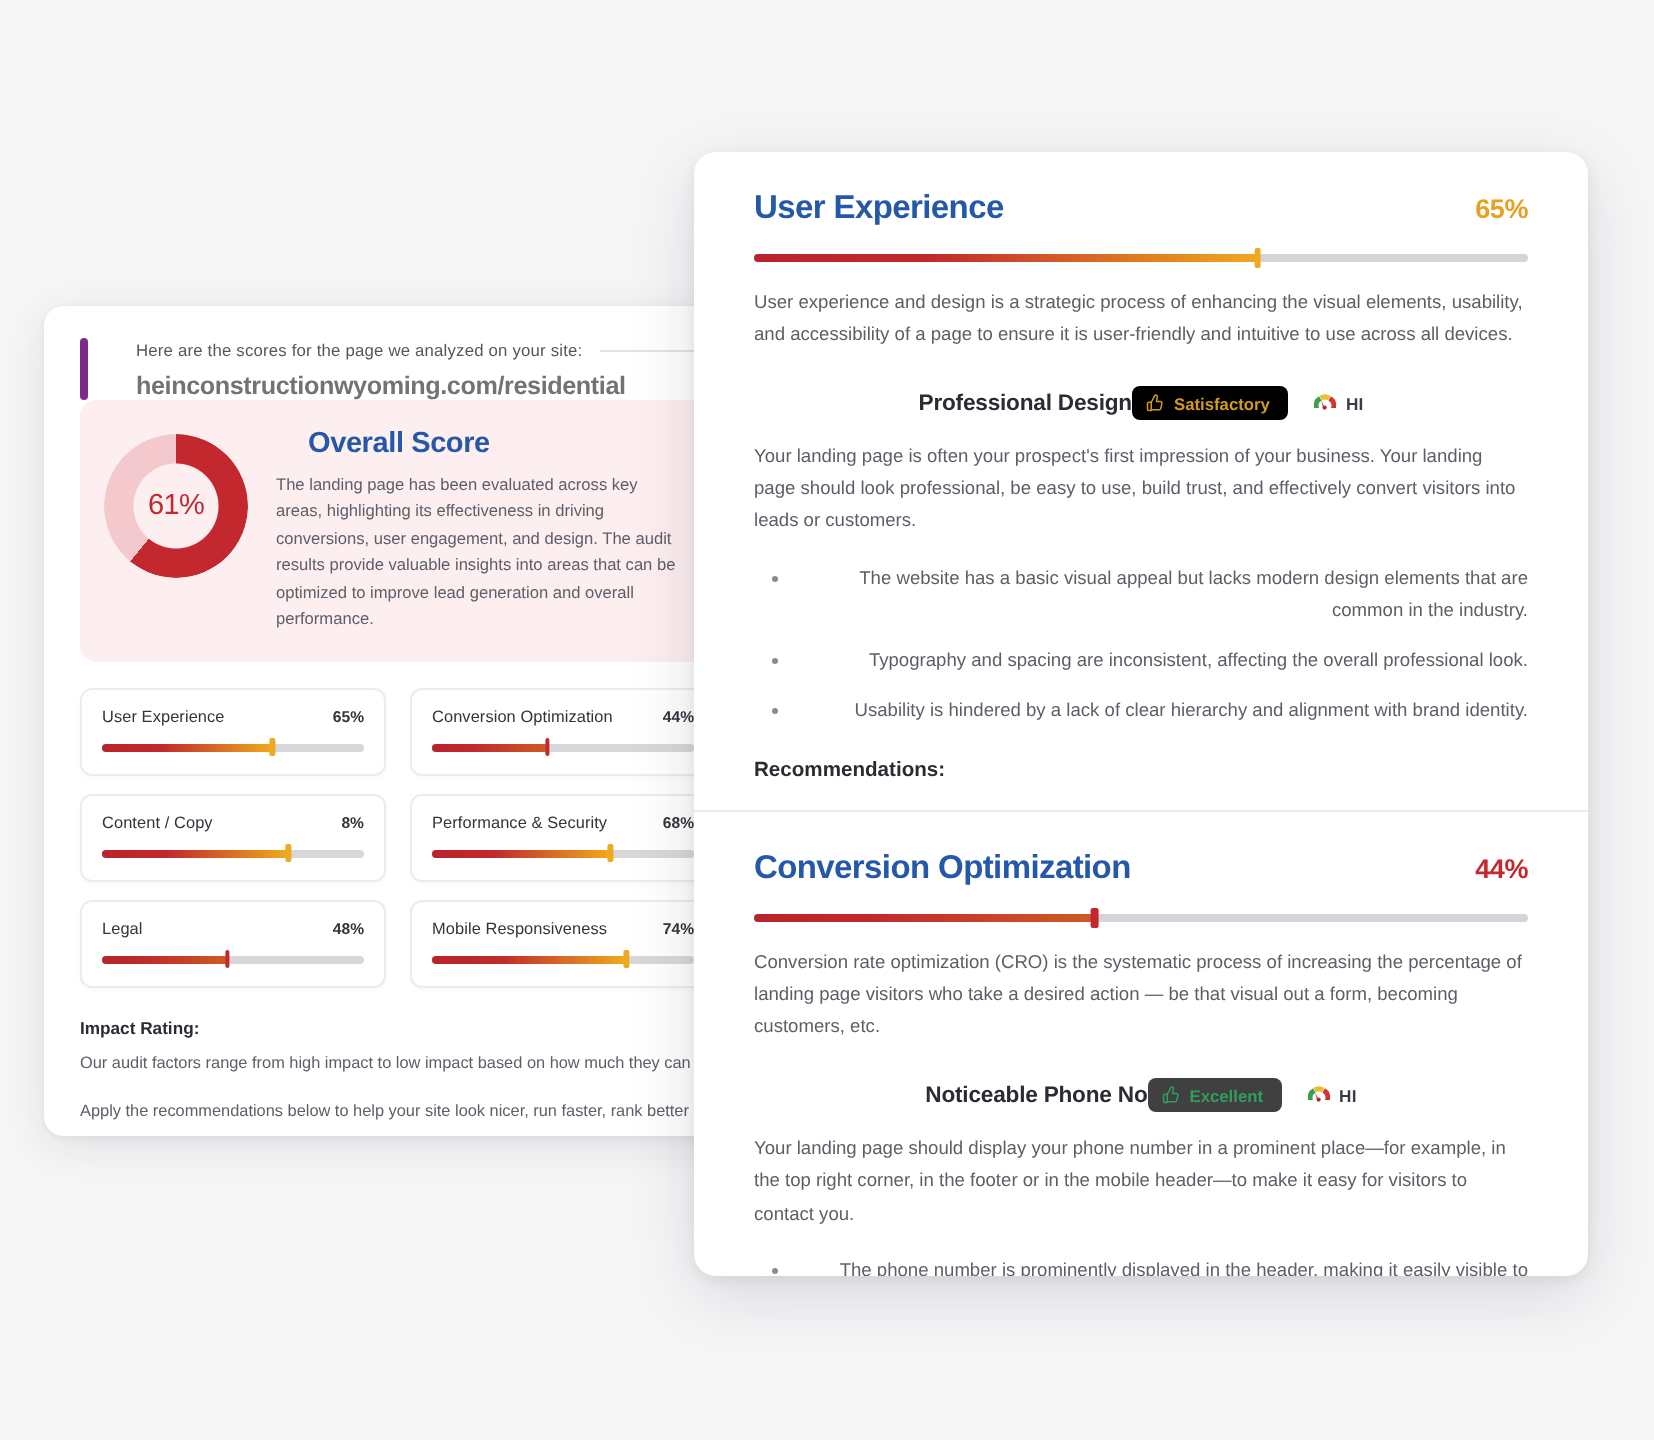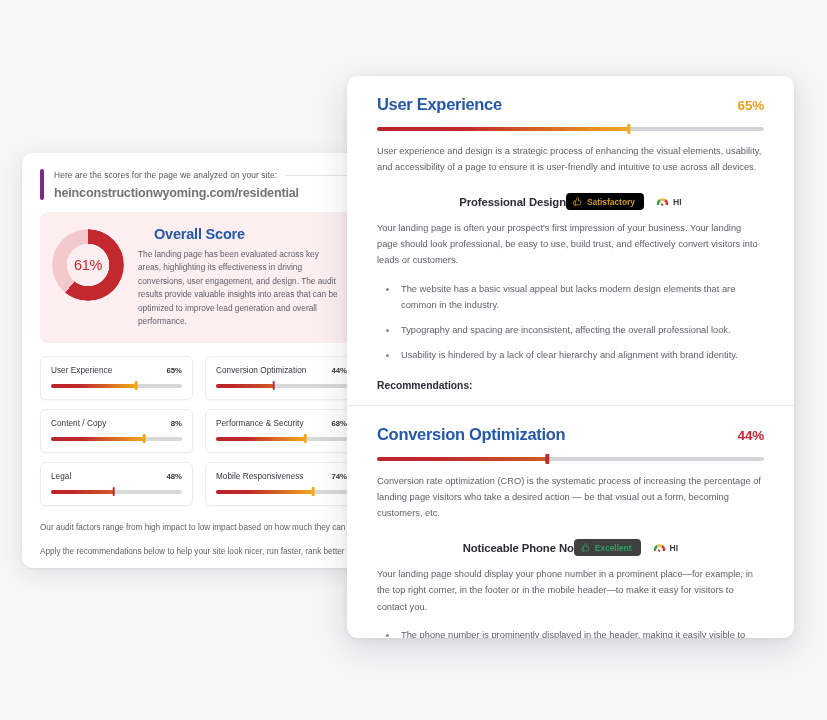--- a/index.html
+++ b/index.html
@@ -32,22 +32,21 @@
     background: #ffffff;
     border-radius: 10px;
     box-shadow: 0 5px 22px rgba(30,30,50,0.10), 0 1px 3px rgba(30,30,50,0.06);
     overflow: hidden;
     padding: 16px 18px 0 18px;
   }
 
   .url-block {
     display: flex;
     align-items: stretch;
-    gap: 10px;
-    padding-bottom: 12px;
+    gap: 24px;
   }
   .url-accent {
     width: 4px;
     border-radius: 2px;
     background: #7c2b86;
     flex: 0 0 4px;
   }
   .url-texts { padding-top: 1px; }
   .url-lead {
     font-size: 8.4px;
@@ -302,20 +301,21 @@
   .sub-desc {
     font-size: 9.3px;
     line-height: 1.76;
     color: #5e5e68;
     margin-top: 9px;
   }
 
   ul.bullets {
     margin: 13px 0 0 0;
     padding-left: 21px;
+    text-align: right;
   }
   ul.bullets li {
     font-size: 9.3px;
     line-height: 1.72;
     color: #5e5e68;
     margin-bottom: 9px;
     padding-left: 3px;
   }
   ul.bullets li::marker { color: #8a8a93; font-size: 9px; }
   ul.bullets li:last-child { margin-bottom: 0; }
@@ -416,20 +416,21 @@
             <span class="score-pct">74%</span>
           </div>
           <div class="mini-bar">
             <div class="mini-fill" style="width:74%;background:linear-gradient(90deg,#b9242c 0%,#c02a2c 35%,#f0a91e 100%)"></div>
             <div class="mini-knob" style="left:74%;background:#f0a91e"></div>
           </div>
         </div>
       </div>
 
     <div class="impact">
+      <div class="impact-title">Impact Rating:</div>
       <div class="impact-p">Our audit factors range from high impact to low impact based on how much they can influence the way your website converts visitors into leads and customers, performance, security and your rankings in search engine results.</div>
       <div class="impact-p">Apply the recommendations below to help your site look nicer, run faster, rank better and start converting more visitors into customers.</div>
     </div>
   </div>
 
   <div class="front-card">
     <div id="sections-host">
         <div>
           <div class="section">
             <div class="section-head">

